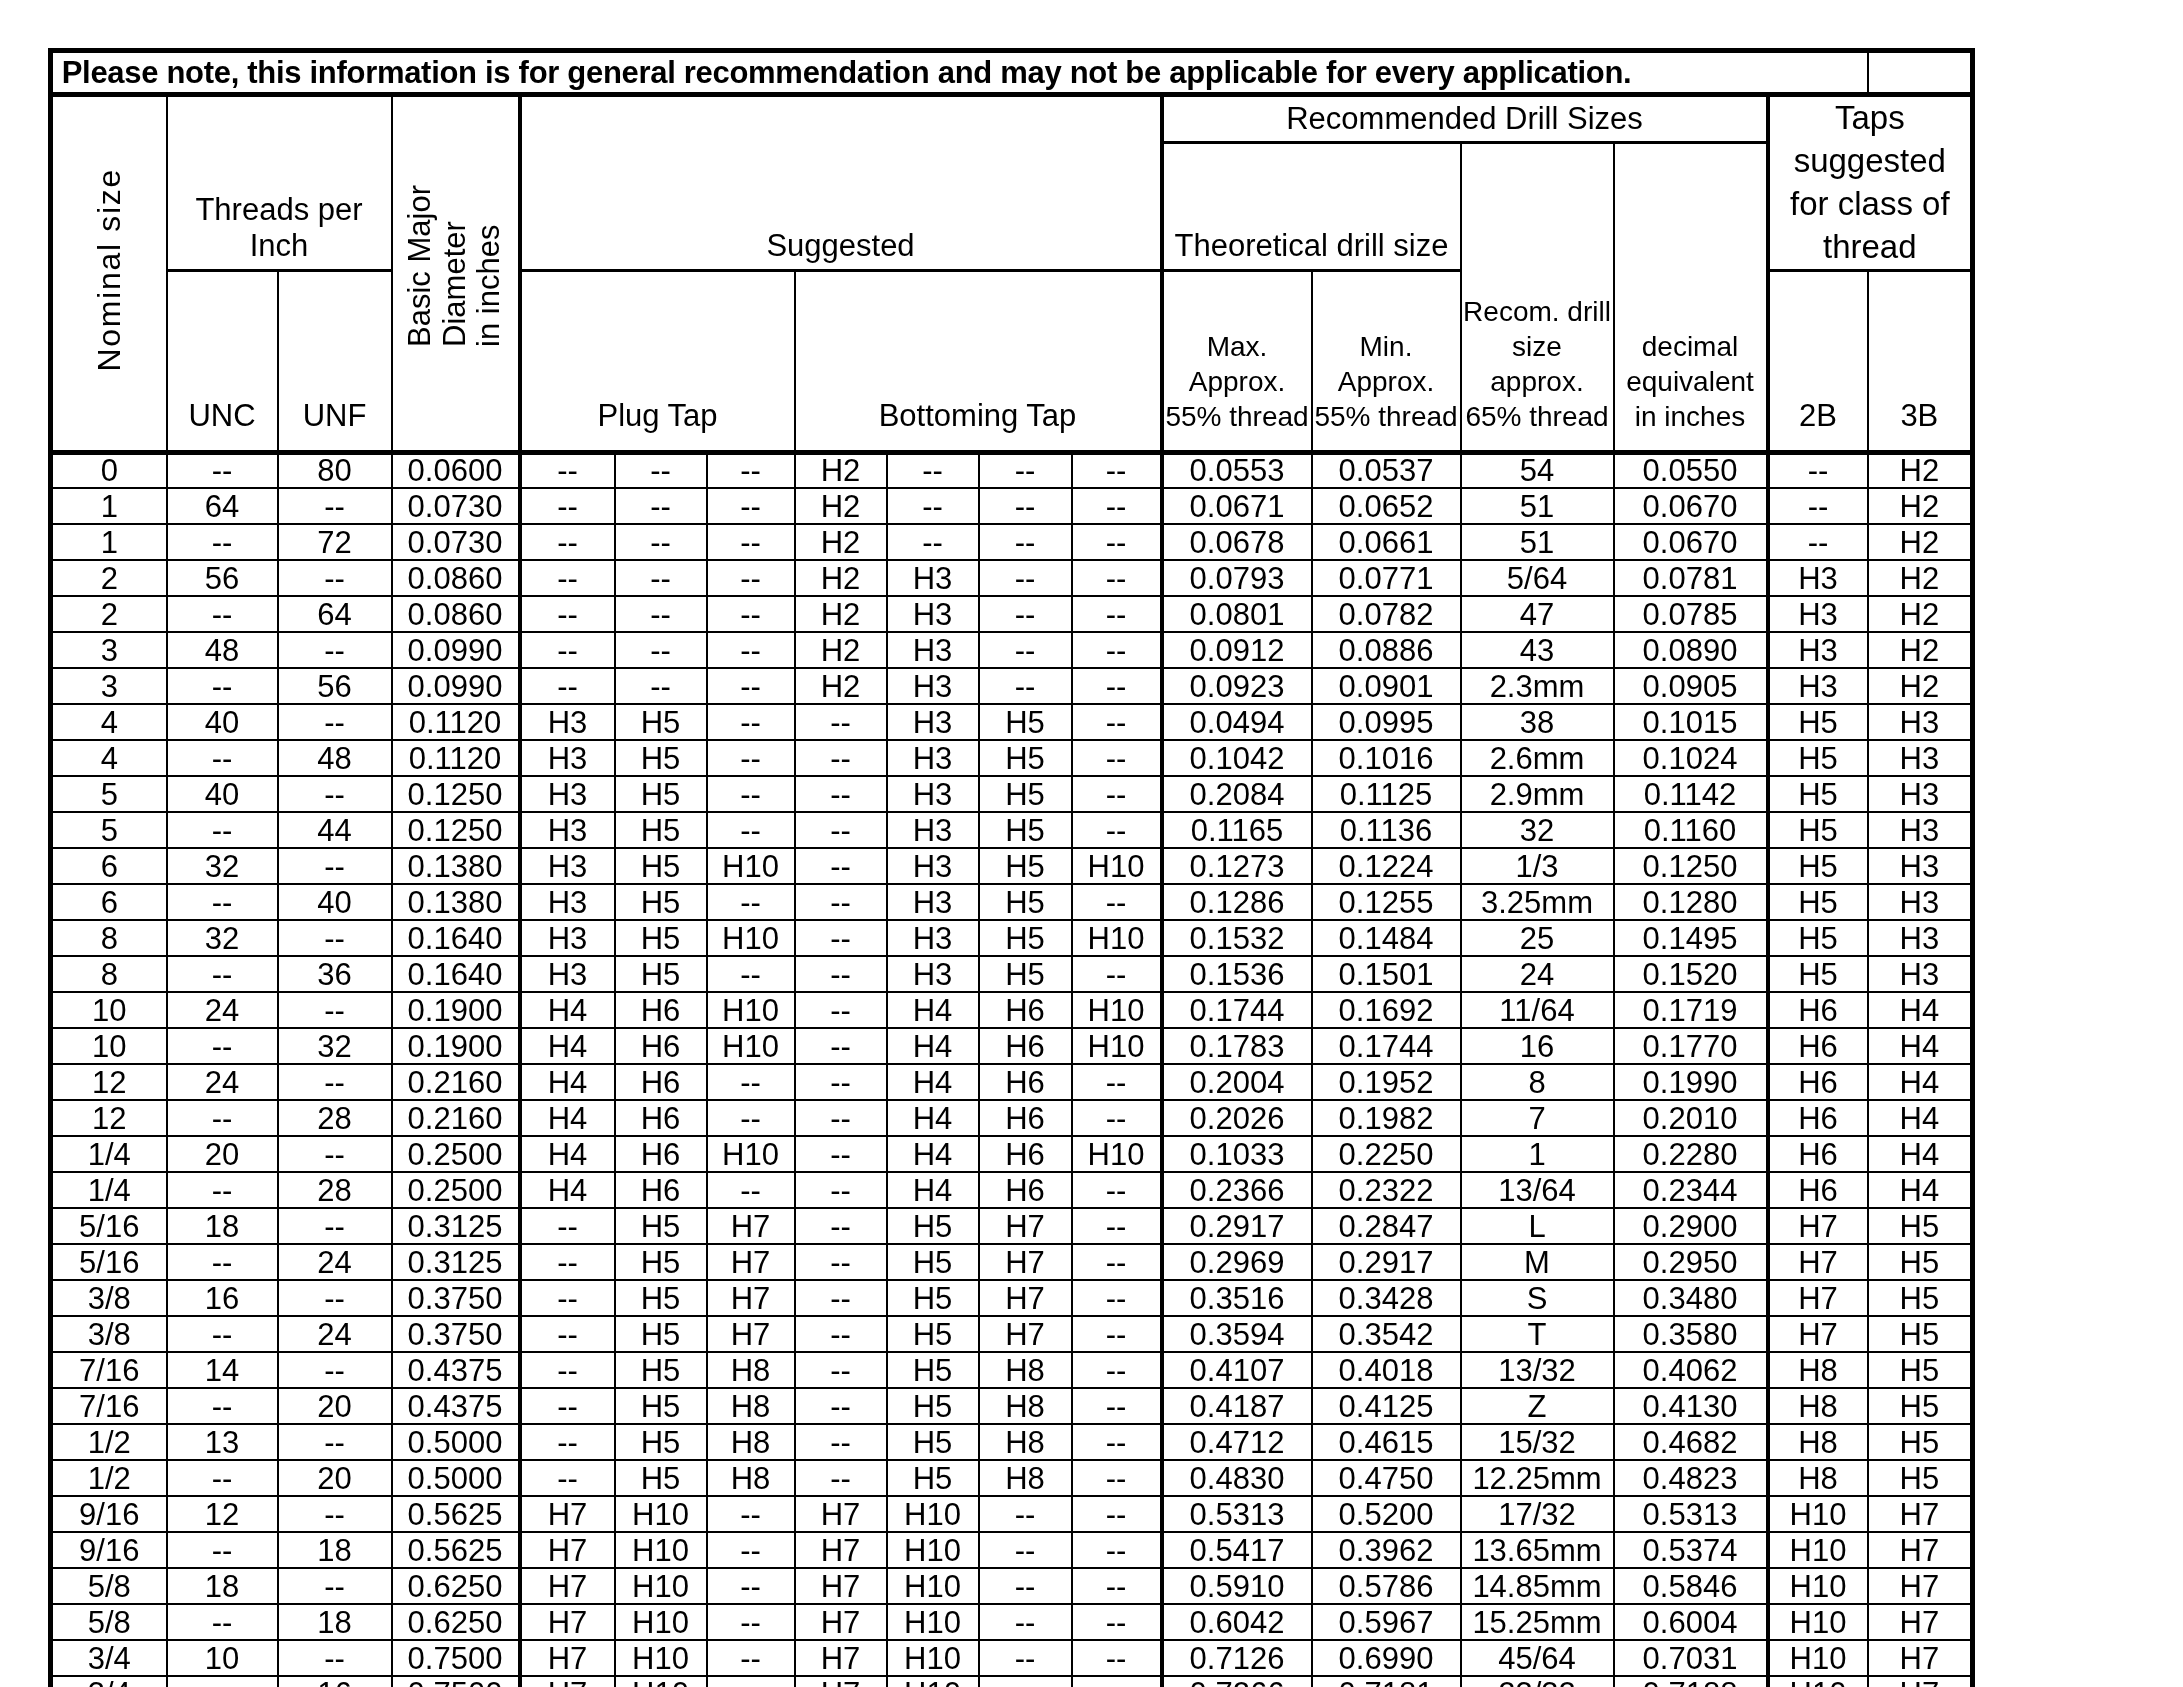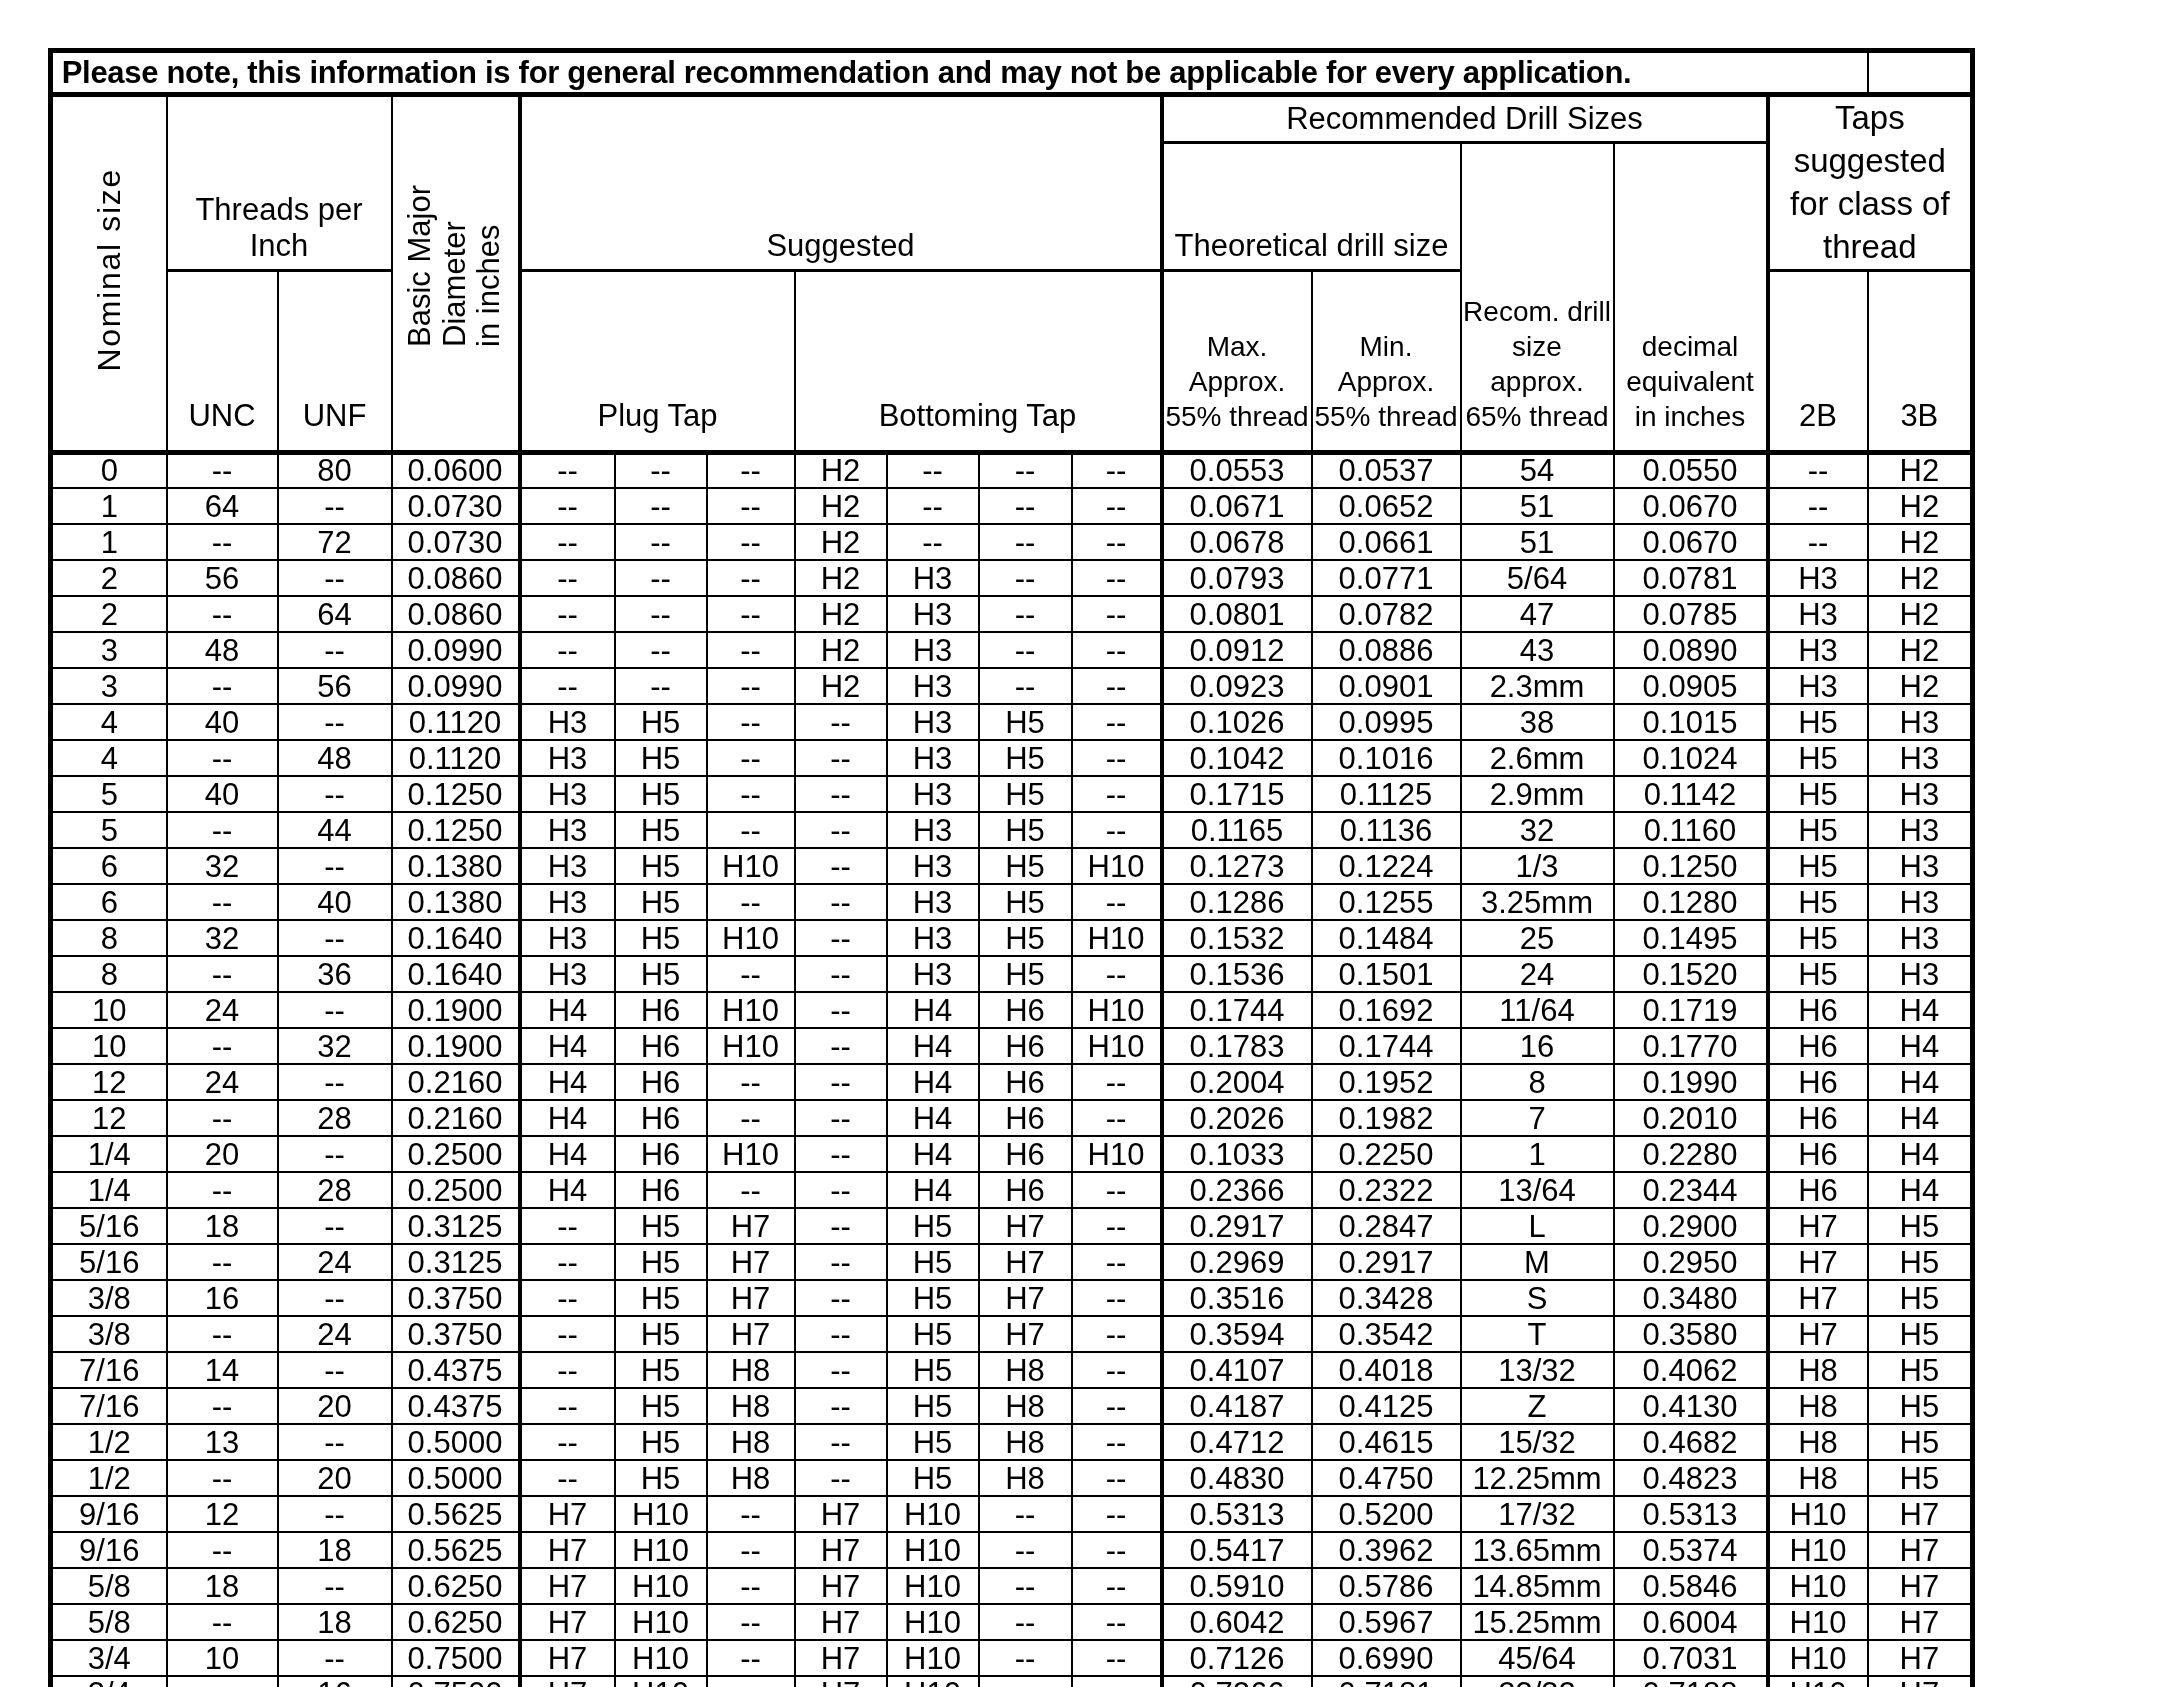--- a/index.html
+++ b/index.html
@@ -278,21 +278,21 @@
           <td>40</td>
           <td>--</td>
           <td>0.1120</td>
           <td class="thickL">H3</td>
           <td>H5</td>
           <td>--</td>
           <td>--</td>
           <td>H3</td>
           <td>H5</td>
           <td>--</td>
-          <td class="thickL">0.1026</td>
+          <td class="thickL">0.0494</td>
           <td>0.0995</td>
           <td>38</td>
           <td>0.1015</td>
           <td class="thickL">H5</td>
           <td>H3</td>
         </tr>
         <tr class="data-row">
           <td>4</td>
           <td>--</td>
           <td>48</td>
@@ -316,21 +316,21 @@
           <td>40</td>
           <td>--</td>
           <td>0.1250</td>
           <td class="thickL">H3</td>
           <td>H5</td>
           <td>--</td>
           <td>--</td>
           <td>H3</td>
           <td>H5</td>
           <td>--</td>
-          <td class="thickL">0.1715</td>
+          <td class="thickL">0.2084</td>
           <td>0.1125</td>
           <td>2.9mm</td>
           <td>0.1142</td>
           <td class="thickL">H5</td>
           <td>H3</td>
         </tr>
         <tr class="data-row">
           <td>5</td>
           <td>--</td>
           <td>44</td>

